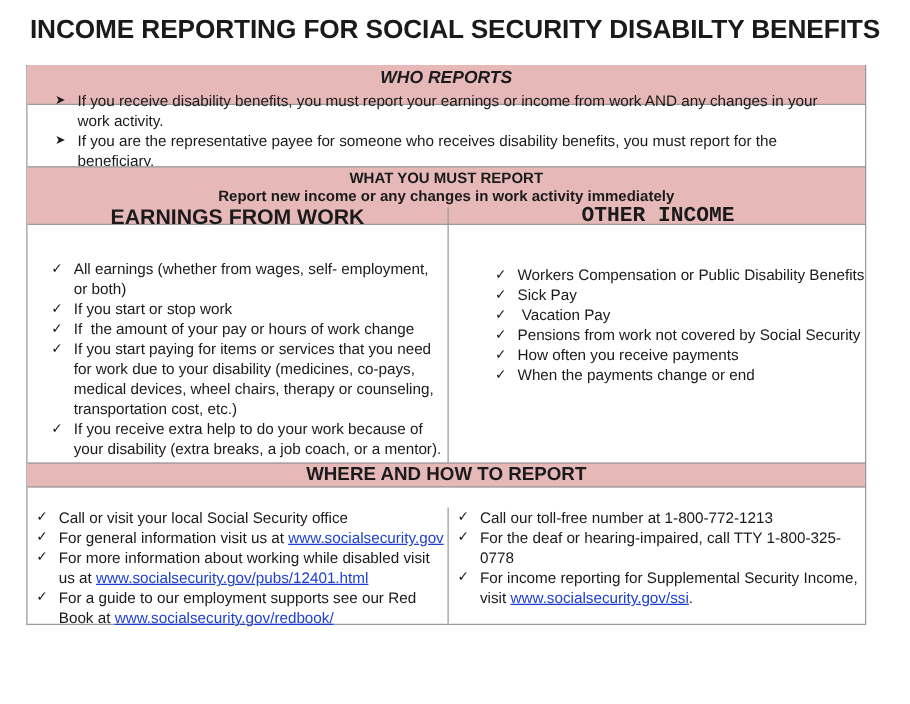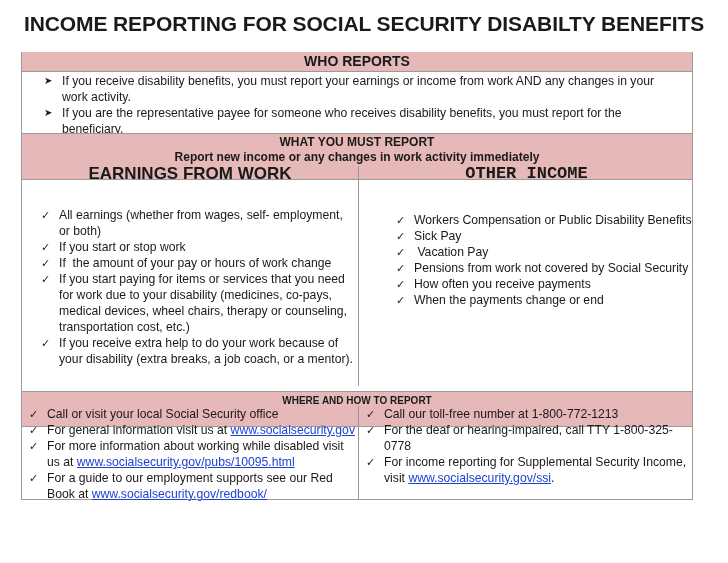--- a/index.html
+++ b/index.html
@@ -14,23 +14,23 @@
   }
   .tbl {
     position: absolute; left: 21px; top: 52px; width: 672px; height: 448px;
     border: 1px solid #9a9a9a; box-sizing: border-box;
   }
   .band {
     position: absolute; left: 0; width: 100%; background: #e6b8b8;
     border-top: 1px solid #9a9a9a; border-bottom: 1px solid #9a9a9a; box-sizing: border-box;
     text-align: center; font-weight: bold;
   }
-  .band1 { top: -1px; height: 20px; font-size: 14px; line-height: 18px; border-top: none; }
+  .band1 { top: -1px; height: 32px; font-size: 14px; line-height: 18px; border-top: none; font-style: italic; }
   .band2 { top: 80px; height: 47px; font-size: 12px; line-height: 15px; padding-top: 1px; }
-  .band3 { top: 338px; height: 36px; font-size: 10px; line-height: 18px; }
+  .band3 { top: 317px; height: 20px; font-size: 15px; line-height: 18px; }
   .who-list { position: absolute; top: 20px; left: 0; right: 0; margin: 0; padding: 0; list-style: none; font-size: 12.2px; line-height: 16px; }
   .who-list li { position: relative; padding-left: 40px; padding-right: 14px; }
   .arrow { position: absolute; left: 22px; top: 0; font-size: 10px; }
   .vdiv { position: absolute; left: 336px; width: 1px; background: #9a9a9a; }
   .vdiv1 { top: 113px; height: 220px; }
   .vdiv2 { top: 353px; bottom: 0; }
   .col-head { position: absolute; top: 113px; font-weight: bold; font-size: 17px; line-height: 16px; text-align: center; }
   .ch-left { left: 0; width: 336px; }
   .ch-right { left: 337px; width: 335px; font-family: Liberation Mono, monospace; }
   ul.chk { position: absolute; margin: 0; padding: 0; list-style: none; font-size: 12.2px; line-height: 16px; }
@@ -80,21 +80,21 @@
     <li><span class="tick">✓</span><span>How often you receive payments</span></li>
     <li><span class="tick">✓</span><span>When the payments change or end</span></li>
   </ul>
 
   <div class="band band3">WHERE AND HOW TO REPORT</div>
   <div class="vdiv vdiv2"></div>
 
   <ul class="chk where-left">
     <li><span class="tick">✓</span><span>Call or visit your local Social Security office</span></li>
     <li><span class="tick">✓</span><span>For general information visit us at </span><a class="lnk">www.socialsecurity.gov</a></li>
-    <li><span class="tick">✓</span><span>For more information about working while disabled visit us at </span><a class="lnk">www.socialsecurity.gov/pubs/10095.html</a></li>
+    <li><span class="tick">✓</span><span>For more information about working while disabled visit us at </span><a class="lnk">www.socialsecurity.gov/pubs/12401.html</a></li>
     <li><span class="tick">✓</span><span>For a guide to our employment supports see our Red Book at </span><a class="lnk">www.socialsecurity.gov/redbook/</a></li>
   </ul>
 
   <ul class="chk where-right">
     <li><span class="tick">✓</span><span>Call our toll-free number at 1-800-772-1213</span></li>
     <li><span class="tick">✓</span><span>For the deaf or hearing-impaired, call TTY 1-800-325-0778</span></li>
     <li><span class="tick">✓</span><span>For income reporting for Supplemental Security Income, visit </span><a class="lnk">www.socialsecurity.gov/ssi</a><span>.</span></li>
   </ul>
 
 </div>

